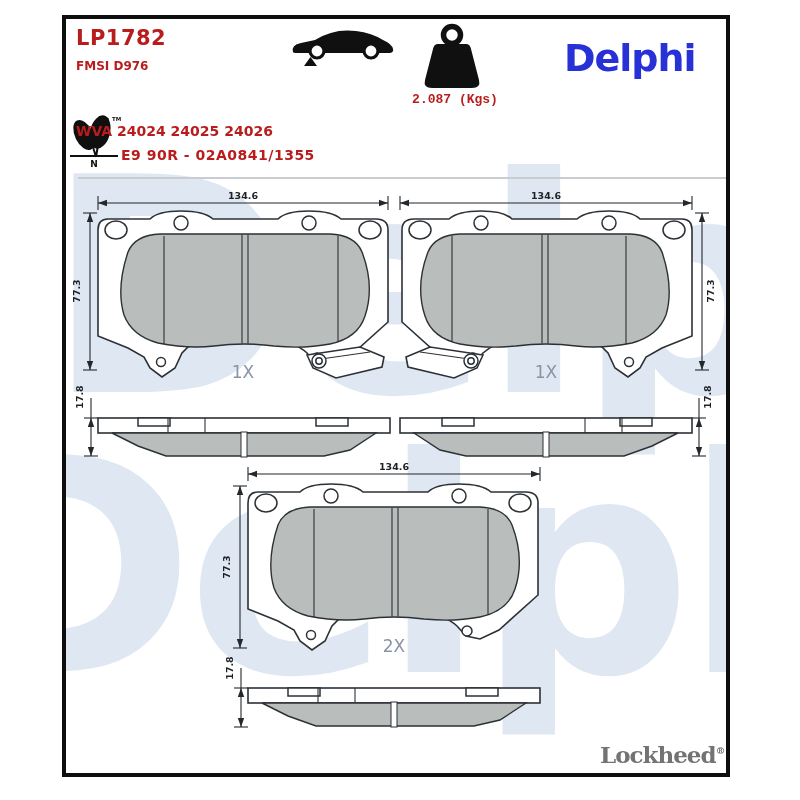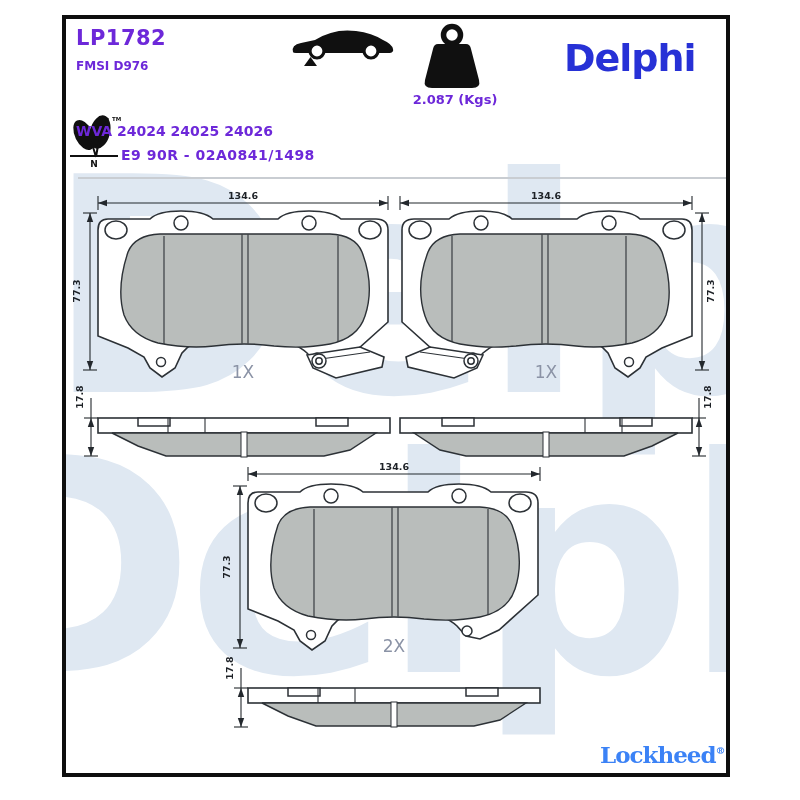--- a/index.html
+++ b/index.html
@@ -14,30 +14,30 @@
     overflow:hidden;z-index:1;
   }
   .wm{
     position:absolute;color:#dfe8f2;font-weight:bold;font-size:300px;
     line-height:1;letter-spacing:-8px;white-space:nowrap;z-index:0;
     user-select:none;
   }
   .wm1{left:-20px;top:120px;}
   .wm2{left:-120px;top:400px;}
   svg.draw{position:absolute;left:0;top:0;z-index:2;}
-  .hd{position:absolute;z-index:3;color:#6d28d9;font-weight:bold;white-space:nowrap;}
+  .hd{position:absolute;z-index:3;color:#b91c1c;font-weight:bold;white-space:nowrap;}
   .lp{left:76px;top:26px;font-size:21px;letter-spacing:0.5px;}
   .fmsi{left:76px;top:59px;font-size:12px;}
   .wva{left:76px;top:81px;font-size:14px;margin-top:42px;}
-  .wt{left:395px;top:92px;width:120px;text-align:center;font-size:13px;}
+  .wt{left:395px;top:92px;width:120px;text-align:center;font-size:13px;font-family:Liberation Mono, monospace;}
   .e9{left:121px;top:147px;font-size:14px;letter-spacing:0.5px;}
   .delphi{left:564px;top:36px;font-size:38px;color:#2731d6;letter-spacing:-1px;}
   .lockheed{
     left:600px;top:741px;font-family:"DejaVu Serif","Liberation Serif",serif;
-    font-size:23px;letter-spacing:-1px;color:#3b82f6;
+    font-size:23px;letter-spacing:-1px;color:#737373;
   }
   .lockheed sup{font-size:10px;vertical-align:9px;}
   
   .plate{fill:#ffffff;stroke:#2c3136;stroke-width:1.6;}
   .hole{fill:#ffffff;stroke:#2c3136;stroke-width:1.5;}
   .fric{fill:#b9bdbb;stroke:#2c3136;stroke-width:1.4;}
   .fline{stroke:#2c3136;stroke-width:1.1;fill:none;}
   .dim{stroke:#23282d;stroke-width:1.1;fill:none;}
   .dimt{font-size:9.5px;font-weight:bold;fill:#1d2126;}
   .qty{font-size:17px;fill:#8b93a6;}
@@ -209,15 +209,15 @@
     <use href="#arr" class="arrow" transform="translate(241,727) rotate(-90)"></use>
     <text class="dimt" transform="translate(233,668) rotate(-90)" text-anchor="middle">17.8</text>
   </g>
 </svg>
 
 <div class="hd lp">LP1782</div>
 <div class="hd fmsi">FMSI D976</div>
 <div class="hd wva">WVA 24024 24025 24026</div>
 <div class="hd wt">2.087 (Kgs)</div>
 <div class="hd delphi">Delphi</div>
-<div class="hd e9">E9 90R - 02A0841/1498</div>
+<div class="hd e9">E9 90R - 02A0841/1355</div>
 
 <div class="hd lockheed"><span>Lockheed</span><sup>®</sup></div>
 
 </body></html>

